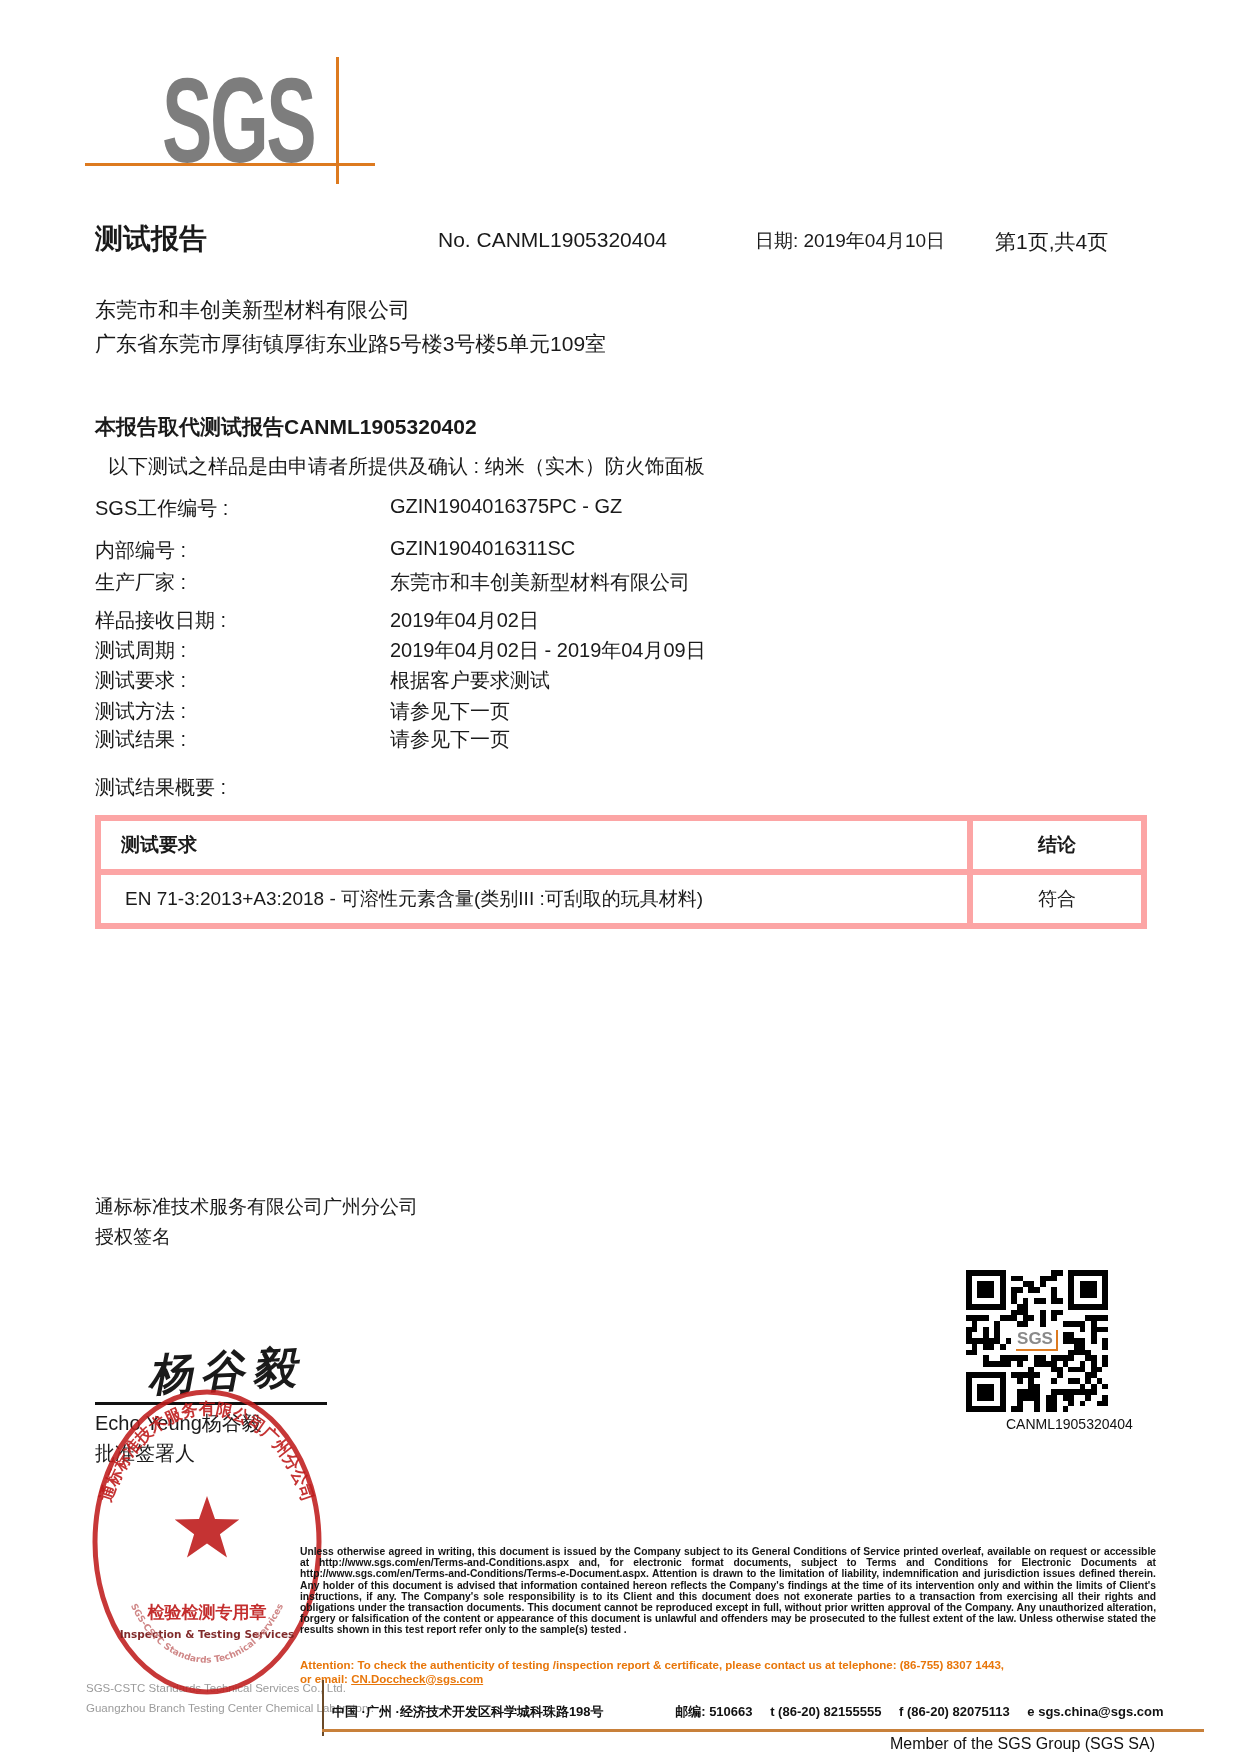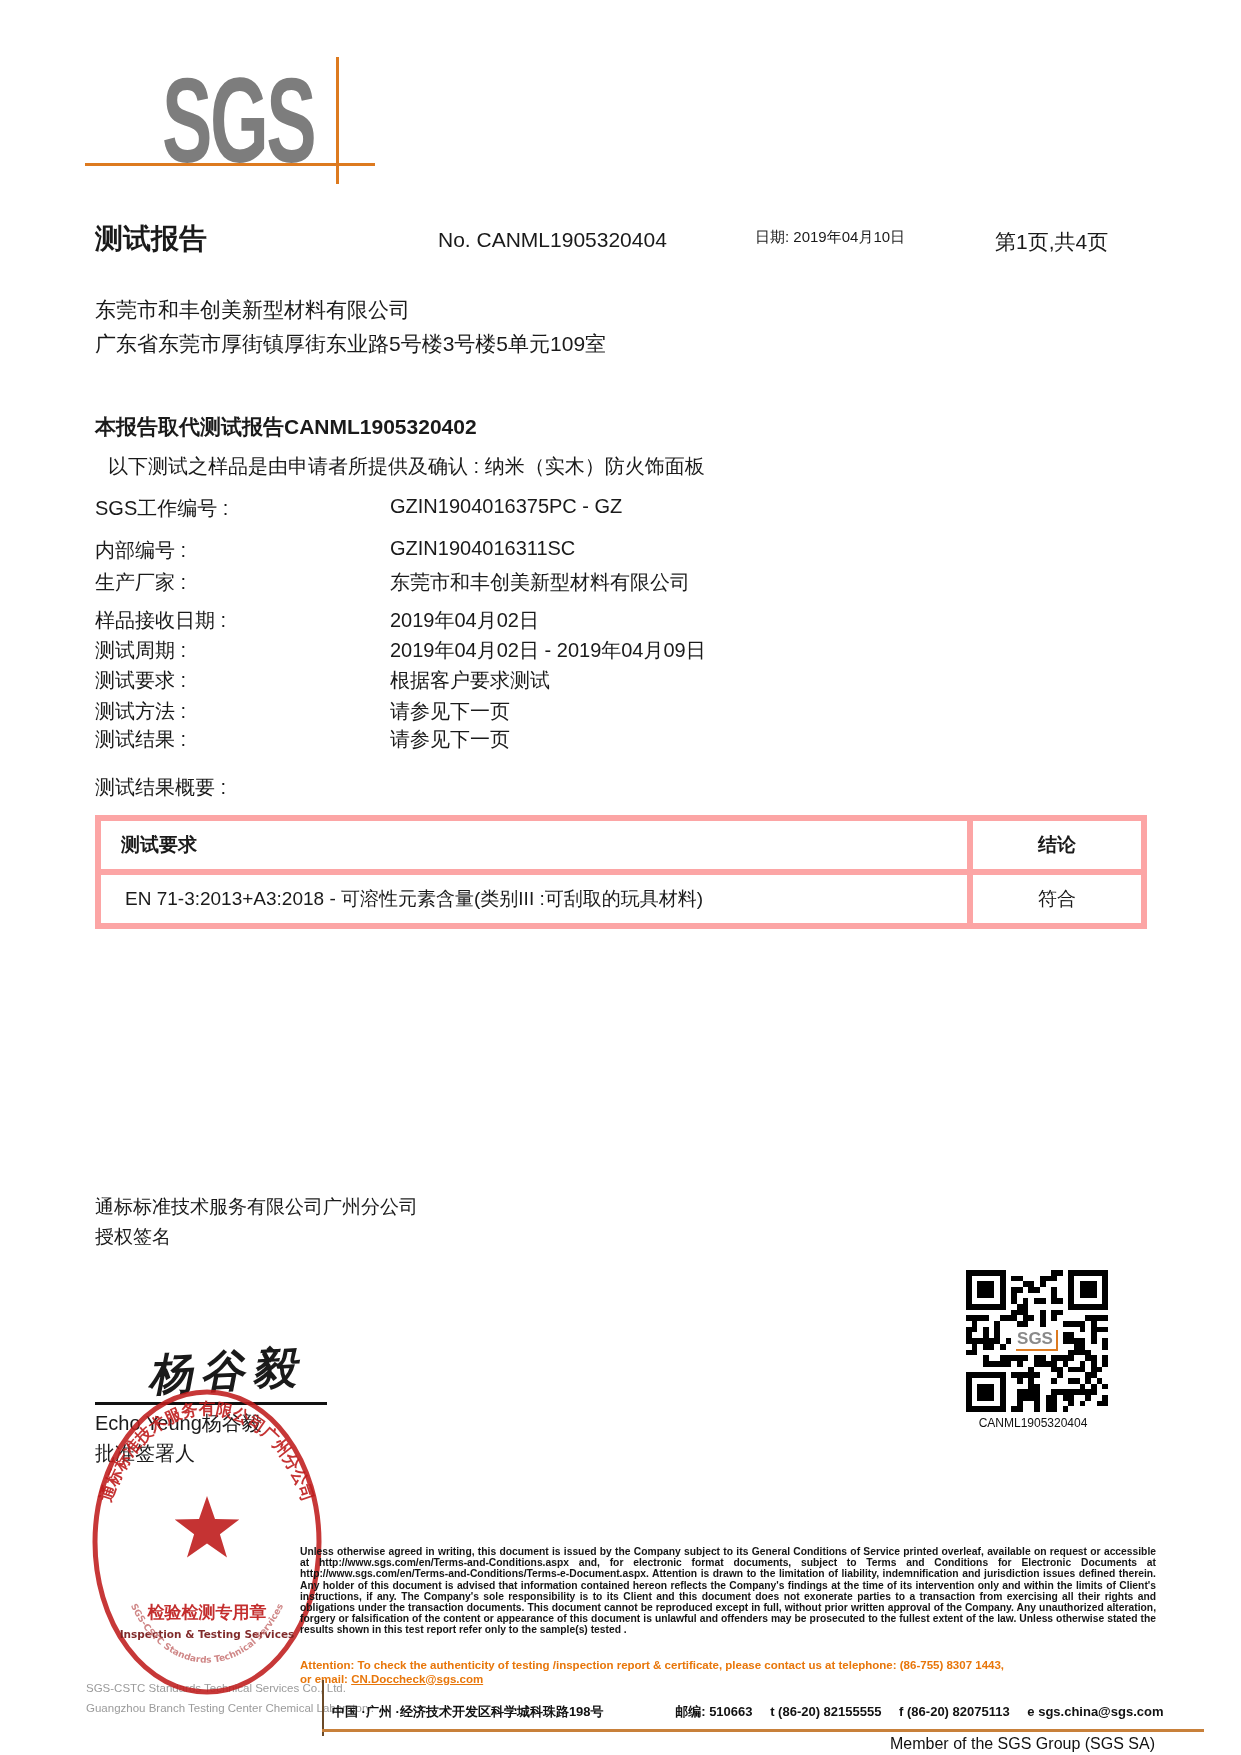--- a/index.html
+++ b/index.html
@@ -9,21 +9,21 @@
 
   
   .logo-text{left:162px;top:72px;font-size:120px;line-height:96px;font-weight:bold;
              color:#7d7d7d;transform:scaleX(0.63);transform-origin:left top;letter-spacing:-4px;}
   .logo-hline{left:85px;top:163px;width:290px;height:3px;background:#dd7a1f;}
   .logo-vline{left:336px;top:57px;width:3px;height:127px;background:#dd7a1f;}
 
   
   .doc-title{left:95px;top:220px;font-size:28px;font-weight:bold;}
   .report-no{left:438px;top:228px;font-size:21px;}
-  .report-date{left:755px;top:228px;font-size:15px;}
+  .report-date{left:755px;top:228px;font-size:19px;}
   .report-pages{left:995px;top:228px;font-size:21px;}
 
   .applicant-name{left:95px;top:296px;font-size:21px;}
   .applicant-address{left:95px;top:330px;font-size:21px;}
 
   .replace-note{left:95px;top:413px;font-size:21px;font-weight:bold;}
   .sample-note{left:101px;top:453px;font-size:20px;margin-left:7px;}
 
   .f-label{left:95px;font-size:20px;}
   .f-value{left:390px;font-size:20px;}
@@ -50,21 +50,21 @@
   .approver-role{left:95px;top:1440px;font-size:20px;}
 
   
   .qr-wrap{left:966px;top:1270px;width:142px;height:142px;}
   .qr-wrap svg{width:142px;height:142px;shape-rendering:crispEdges;display:block;}
   .qr-center{position:absolute;left:48px;top:57px;width:46px;height:27px;background:#fff;
              display:flex;align-items:center;justify-content:center;}
   .qr-center span{font-size:17px;font-weight:bold;color:#8a8a8a;
                   border-right:2px solid #dd7a1f;border-bottom:2px solid #dd7a1f;
                   padding:0 3px 1px 1px;line-height:18px;}
-  .qr-caption{left:962px;top:1416px;width:142px;text-align:center;font-size:12px;color:#111;}
+  .qr-caption{left:1006px;top:1416px;width:142px;font-size:14px;color:#111;}
 
   
   .ghost-line1{left:86px;top:1682px;font-size:11.5px;color:#9b9b9b;white-space:nowrap;}
   .ghost-line2{left:86px;top:1702px;font-size:11.5px;color:#9b9b9b;white-space:nowrap;}
   .stamp{left:82px;top:1382px;width:250px;height:320px;}
 
   
   .legal{left:300px;top:1546px;width:856px;font-size:10.3px;line-height:11.2px;
          font-weight:bold;text-align:justify;color:#151515;letter-spacing:0px;}
   .attention{left:300px;top:1659px;width:870px;font-size:11.5px;line-height:13.5px;

